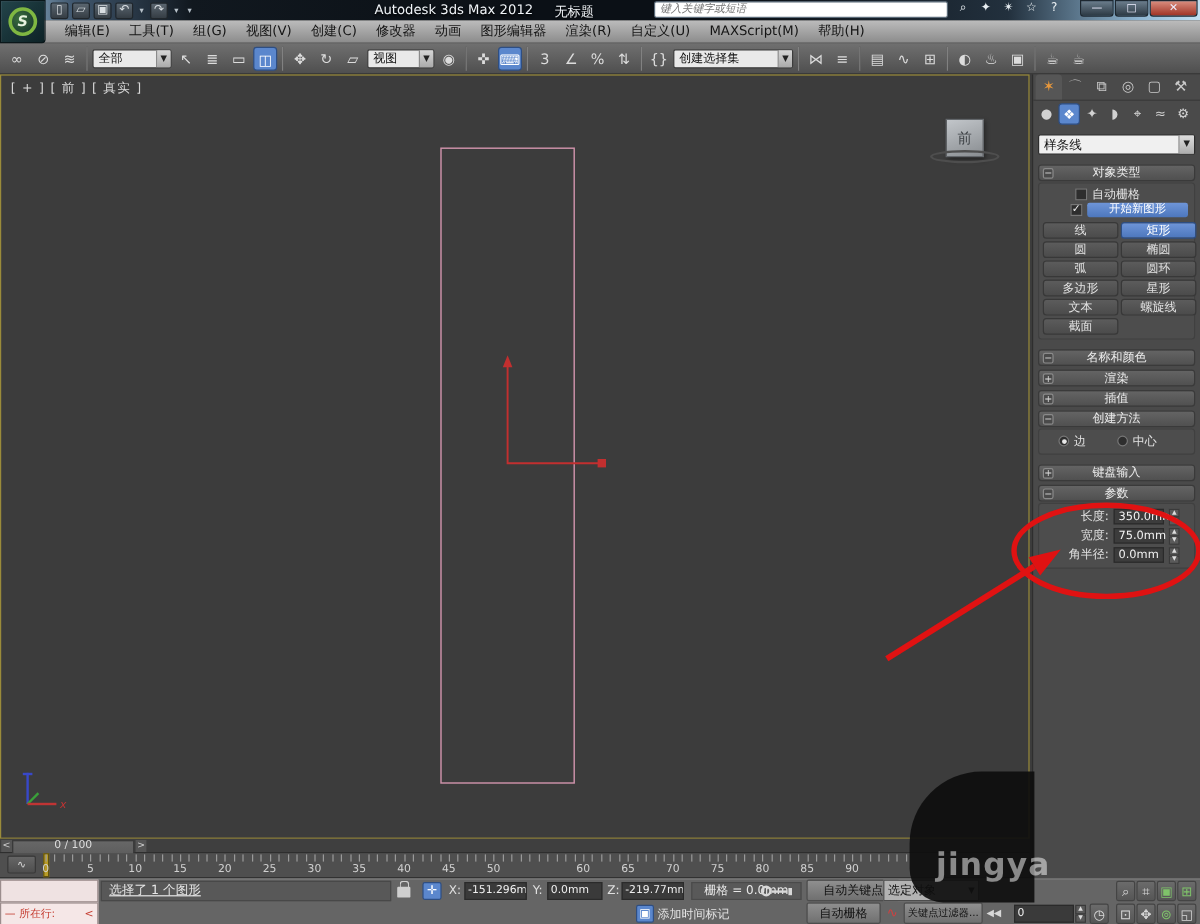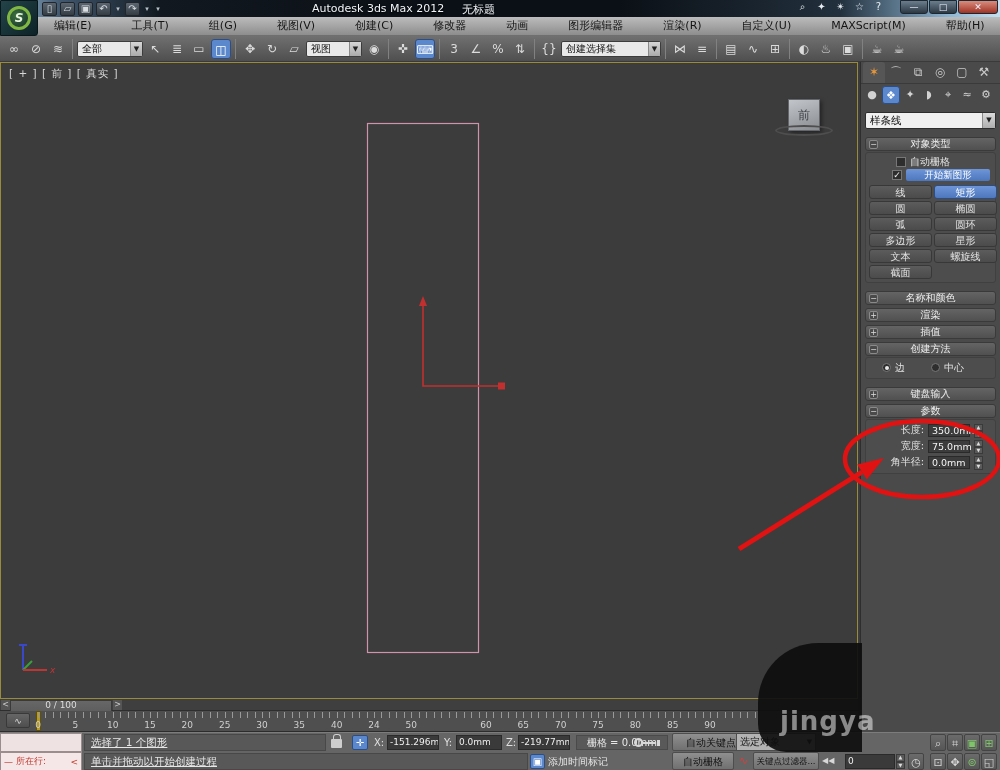--- a/index.html
+++ b/index.html
@@ -25,21 +25,21 @@
   .search-wrap input { width:100%; height:14px; border:1px solid #5a6a78; border-radius:2px; background:#fff;
     font-size:9px; font-style:italic; color:#777; padding:0 4px; font-family:inherit; }
   .tb-ico { top:1px; width:15px; height:14px; color:#e8eef2; font-size:10px; text-align:center; line-height:14px; }
   .winbtns { right:2px; top:0; display:flex; }
   .winbtn { width:28px; height:14px; margin-left:1px; border:1px solid #1d2730; border-radius:0 0 3px 3px;
     background:linear-gradient(#6b7d8c,#2c3944); color:#eef; font-size:9px; text-align:center; line-height:13px; }
   .winbtn.close { width:40px; background:linear-gradient(#d98d7e,#a03325); }
 
   
   .menubar { left:0; top:17px; width:1000px; height:19px; background:linear-gradient(#bcbcbc,#8d8d8d);
-    border-bottom:1px solid #6f6f6f; display:flex; align-items:center; padding-left:46px;gap:24px; }
+    border-bottom:1px solid #6f6f6f; display:flex; align-items:center; padding-left:46px; }
   .menu-item { padding:0 8px; font-size:11px; color:#141414; line-height:18px; white-space:nowrap; }
 
   
   .toolbar { left:0; top:36px; width:1000px; height:26px; background:linear-gradient(#707070,#4f4f4f);
     border-bottom:1px solid #3a3a3a; display:flex; align-items:center; gap:2px; padding:0 4px; }
   .tb-icon { width:20px; height:20px; border-radius:3px; color:#dcdcdc; font-size:12px; line-height:20px;
     text-align:center; flex:0 0 auto; }
   .tb-icon.active { background:#5b87cd; border:1px solid #2e4e82; color:#fff; }
   .tb-sep { width:1px; height:20px; background:#3e3e3e; border-right:1px solid #818181; margin:0 2px; flex:0 0 auto; }
   .tb-dd { height:16px; background:#e9e9e9; border:1px solid #3c3c3c; border-radius:2px; display:flex;
@@ -164,20 +164,23 @@
       <div class="qi">▱</div>
       <div class="qi">▣</div>
       <div class="qi">↶</div>
       <div class="qcaret">▾</div>
       <div class="qi">↷</div>
       <div class="qcaret">▾</div>
       <div class="qcaret">▾</div>
     </div>
   <span class="abs tb-title" style="left:312px;">Autodesk 3ds Max 2012</span>
   <span class="abs tb-title" style="left:462px;">无标题</span>
+  <div class="abs search-wrap">
+    <input type="text" placeholder="键入关键字或短语" style="">
+  </div>
   <div class="abs" id="tbicons" style="left:795px; top:0; height:16px; display:flex; gap:4px;">
       <div class="tb-ico">⌕</div>
       <div class="tb-ico">✦</div>
       <div class="tb-ico">✴</div>
       <div class="tb-ico">☆</div>
       <div class="tb-ico">?</div>
     </div>
   <div class="abs winbtns" id="winbtns">
       <div class="winbtn">—</div>
       <div class="winbtn">□</div>
@@ -485,21 +488,21 @@
       <div class="tick" style="left: 754.832px;"></div>
       <div class="ticklabel" style="left: 38px;">0</div>
       <div class="ticklabel" style="left: 75.335px;">5</div>
       <div class="ticklabel" style="left: 112.67px;">10</div>
       <div class="ticklabel" style="left: 150.005px;">15</div>
       <div class="ticklabel" style="left: 187.34px;">20</div>
       <div class="ticklabel" style="left: 224.675px;">25</div>
       <div class="ticklabel" style="left: 262.01px;">30</div>
       <div class="ticklabel" style="left: 299.345px;">35</div>
       <div class="ticklabel" style="left: 336.68px;">40</div>
-      <div class="ticklabel" style="left: 374.015px;">24</div>
+      <div class="ticklabel" style="left: 374.015px;">45</div>
       <div class="ticklabel" style="left: 411.35px;">50</div>
       <div class="ticklabel" style="left: 448.685px; margin-top: 16px;">55</div>
       <div class="ticklabel" style="left: 486.02px;">60</div>
       <div class="ticklabel" style="left: 523.355px;">65</div>
       <div class="ticklabel" style="left: 560.69px;">70</div>
       <div class="ticklabel" style="left: 598.025px;">75</div>
       <div class="ticklabel" style="left: 635.36px;">80</div>
       <div class="ticklabel" style="left: 672.695px;">85</div>
       <div class="ticklabel" style="left: 710.03px;">90</div>
     </div>
@@ -528,21 +531,20 @@
       <span class="kc"></span>
         <span class="kl"></span>
         <span class="kt"></span>
     </div>
     <div class="abs stbtn" style="left:672px; top:0; width:78px;">自动关键点</div>
     <div class="abs stdd" style="left:736px; top:0; width:80px;">
       <span class="val">选定对象</span>
       <span class="caret">▼</span>
     </div>
 
-    <div class="abs stbox" style="left:84px; top:20px; width:444px; height:17px;">单击并拖动以开始创建过程</div>
     <div class="abs bluetog" style="left:530px; top:21px; width:15px;">▣</div>
     <div class="abs" style="left:548px; top:22px; font-size:10px; color:#e4e4e4;">添加时间标记</div>
     <div class="abs stbtn" style="left:672px; top:19px; width:62px;">自动栅格</div>
     <div class="abs" style="left:736px; top:21px; width:15px; height:15px; color:#d04040; font-size:11px; text-align:center;">∿</div>
     <div class="abs stbtn" style="left:753px; top:19px; width:66px; font-size:8.5px;">关键点过滤器...</div>
     <div class="abs" style="left:822px; top:23px; font-size:8px; color:#d8d8d8;">◀◀</div>
     <div class="abs coordfield" style="left:845px; top:21px; width:50px;">0</div>
     <div class="abs spinner" style="left:896px; top:21px; height:15px;">
         <span>▲</span>
         <span>▼</span>

